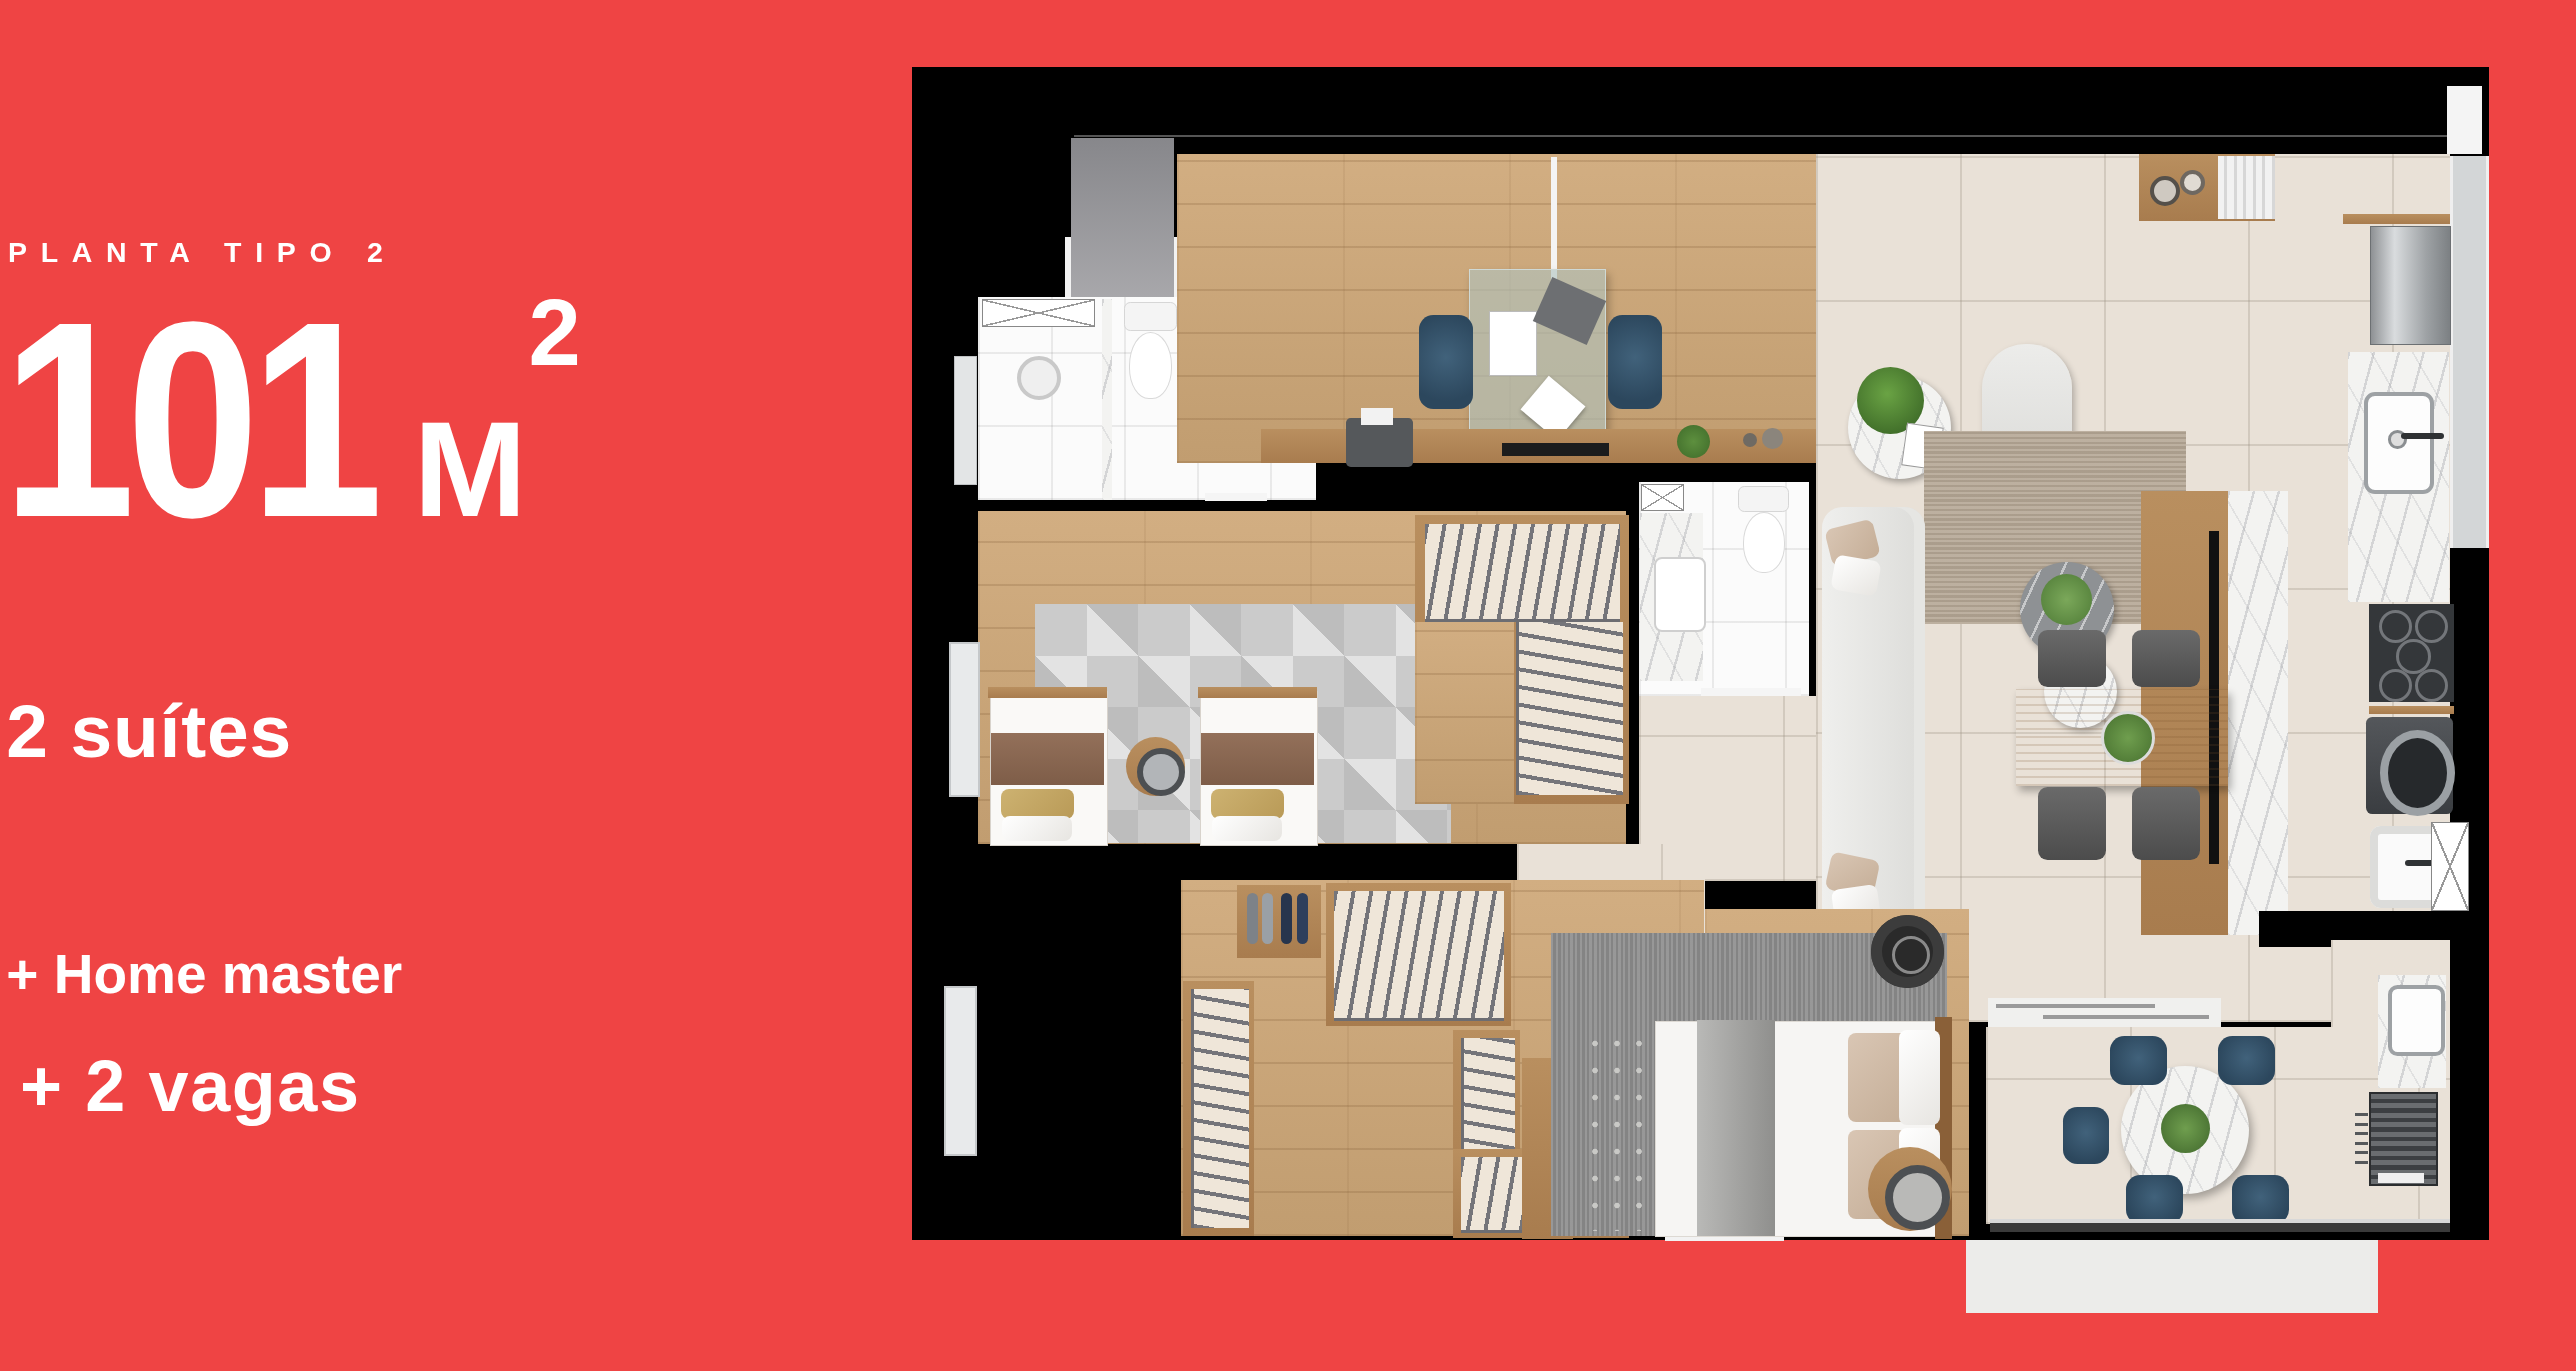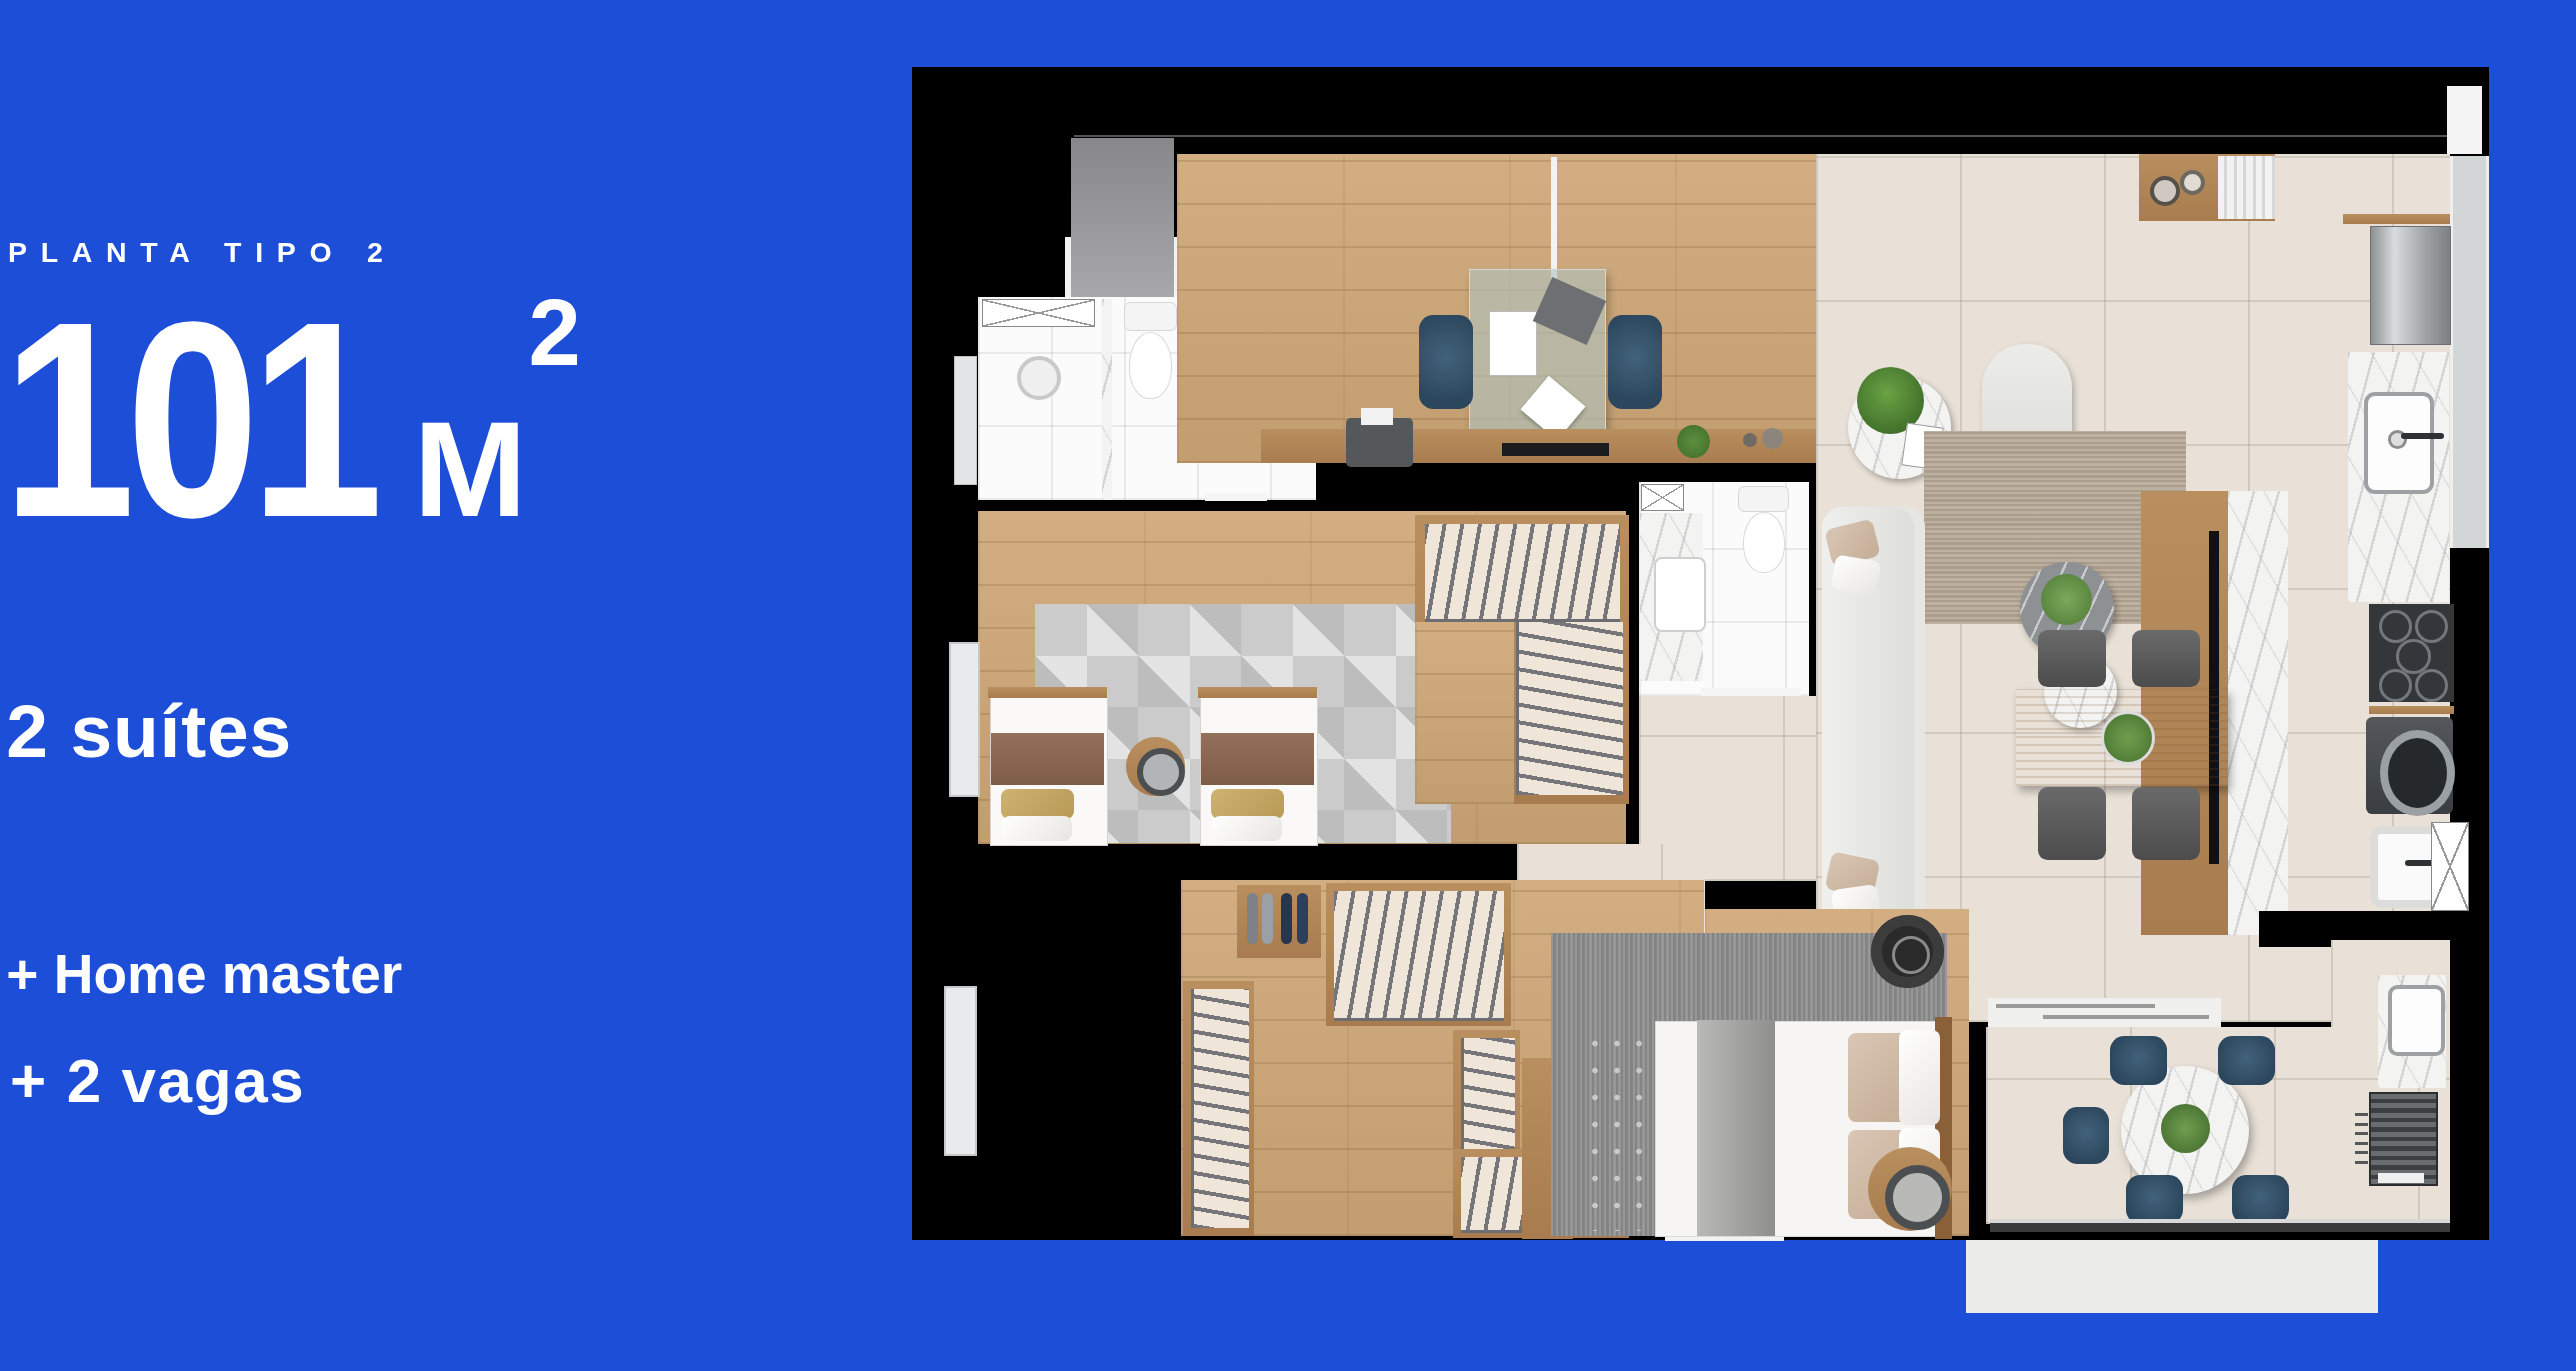--- a/index.html
+++ b/index.html
@@ -1,34 +1,34 @@
 <!DOCTYPE html>
 <html style="font-size:12.7px"><head>
 <meta charset="utf-8">
 <style>
   html,body{margin:0;padding:0;background:#000;}
-  .stage{position:relative;width:2576px;height:1371px;background:#1d4ed8;overflow:hidden;
+  .stage{position:relative;width:2576px;height:1371px;background:#ef4444;overflow:hidden;
          font-family:"Liberation Sans",sans-serif;}
   .a{position:absolute;}
   .r{border-radius:50%;}
 
   
   .plan-type{left:8px;top:236px;color:#fff;font-size:28.5px;font-weight:700;letter-spacing:.48em;white-space:nowrap;}
   .area-wrap{left:1.6px;top:279px;color:#fff;white-space:nowrap;}
   .area-value{font-size:279px;font-weight:700;letter-spacing:-11px;line-height:1;display:inline-block;transform:scaleX(.86);transform-origin:left bottom;}
   .area-unit{font-size:136px;font-weight:700;display:inline-block;margin-left:-20.6px;vertical-align:baseline;}
   .area-sup{font-size:94px;font-weight:700;display:inline-block;vertical-align:151px;margin-left:1.6px;}
   .floor-banner{left:0;top:572px;width:476px;height:70px;
     background:linear-gradient(90deg,#9c5f3b 0%,#c0805a 18%,#d59a70 45%,#c08157 75%,#8d5334 100%);
     display:flex;align-items:center;justify-content:center;
     color:#181412;font-size:33px;font-weight:700;letter-spacing:1.6px;box-shadow:0 2.4px 4.8px rgba(0,0,0,.6);}
   .feat1{left:6.3px;top:688px;color:#fff;font-size:75px;font-weight:700;letter-spacing:0.8px;}
   .feat2{left:6.3px;top:794px;color:#fff;font-size:57px;font-weight:700;line-height:1.13;}
   .feat3{left:6.3px;top:942px;color:#fff;font-size:55px;font-weight:700;}
-  .feat4{left:10px;top:1045px;color:#fff;font-size:62px;font-weight:700;letter-spacing:1.6px;}
+  .feat4{left:20px;top:1045px;color:#fff;font-size:72px;font-weight:700;letter-spacing:1.6px;}
 
   
   .plan{left:912px;top:67px;width:1577px;height:1304px;}
   .backdrop{left:0;top:0;width:1577px;height:1173px;background:#000;}
   .wood{background:linear-gradient(180deg,#d0ac80,#c29e71);
     background-image:repeating-linear-gradient(0deg,rgba(125,88,50,.22) 0 1.6px,rgba(0,0,0,0) 1.6px 43px),
                      repeating-linear-gradient(90deg,rgba(125,88,50,.10) 0 1.6px,rgba(0,0,0,0) 1.6px 166px),
                      linear-gradient(180deg,#d2ae82,#c19d70);}
   .tile{background:#e9e1d7;
     background-image:repeating-linear-gradient(0deg,rgba(150,140,125,.28) 0 1.6px,rgba(0,0,0,0) 1.6px 144px),

